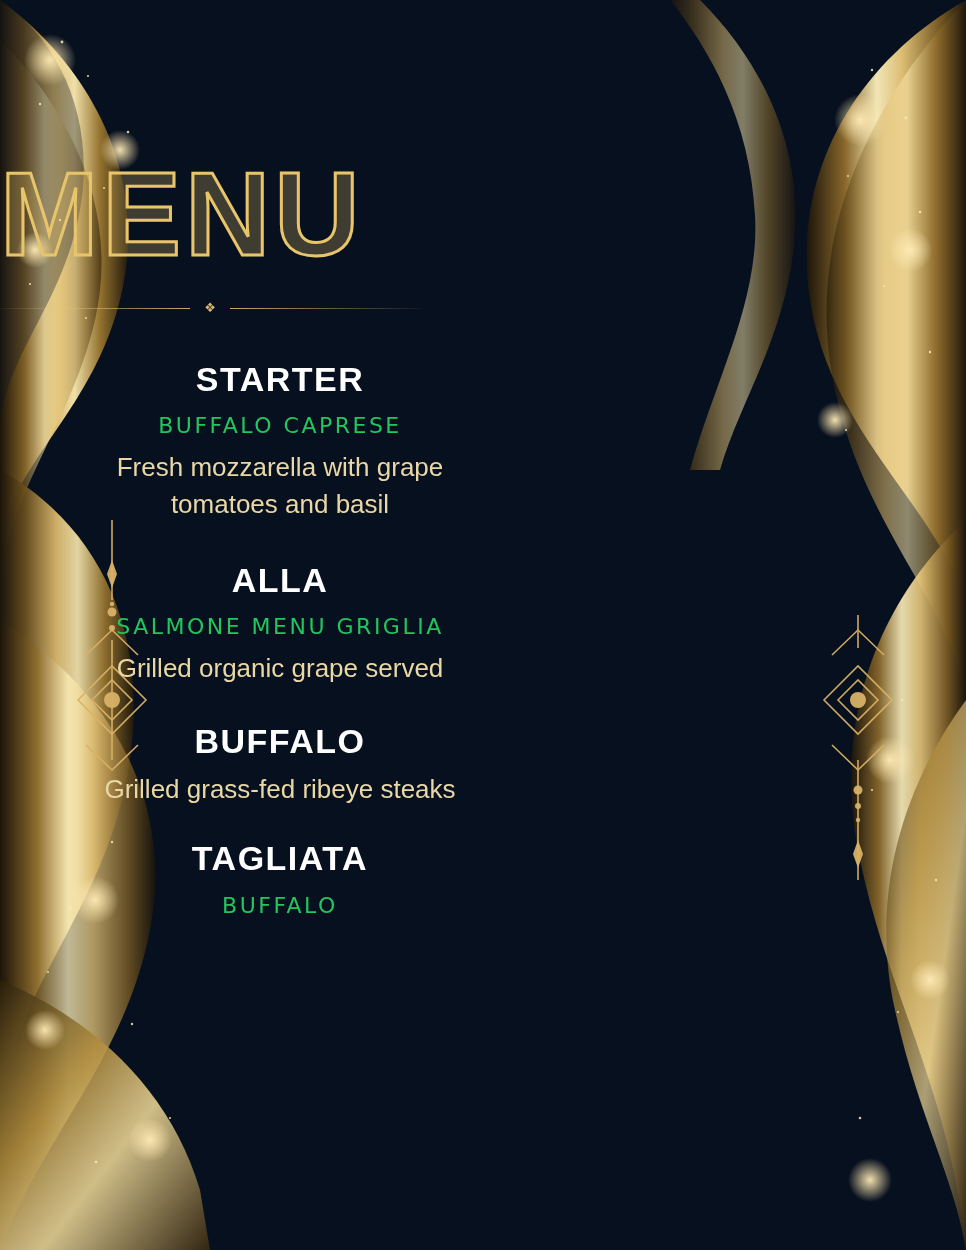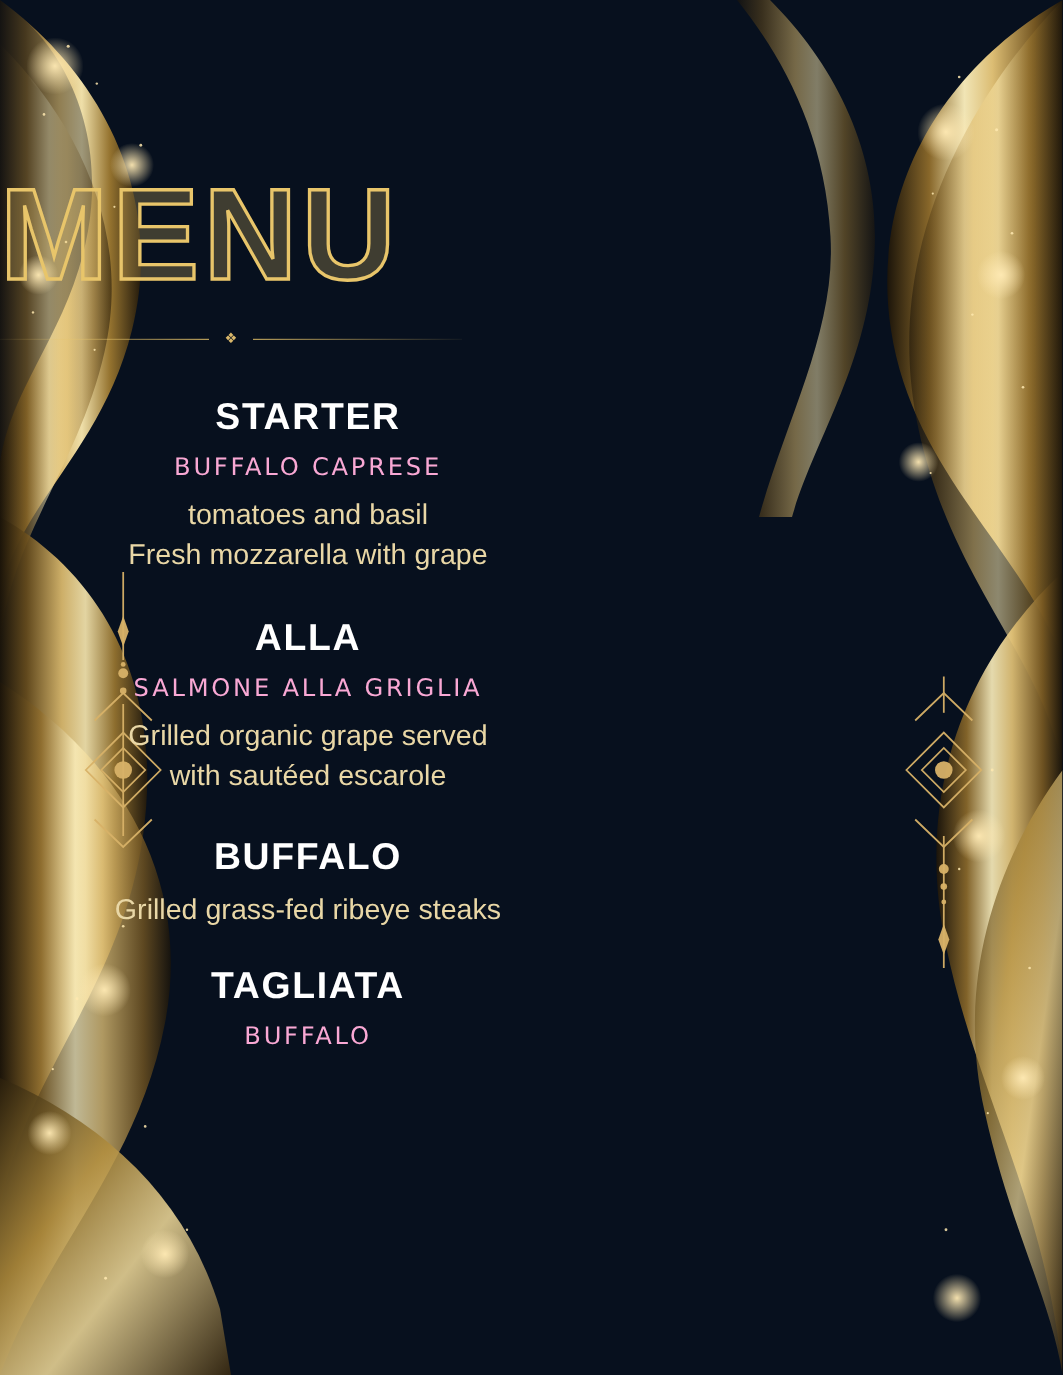--- a/index.html
+++ b/index.html
@@ -98,21 +98,21 @@
 
   .section-title {
     color: #ffffff;
     font-weight: bold;
     font-size: 34px;
     letter-spacing: 1.5px;
     line-height: 1.1;
   }
   .dish-name {
     margin-top: 16px;
-    color: #f9a8d4;
+    color: #22c55e;
     font-size: 22px;
     letter-spacing: 2.5px;
     line-height: 1.1;
     font-family: "DejaVu Sans", sans-serif;
     font-weight: 400;
   }
   .dish-desc {
     margin-top: 10px;
     color: #e9d7a6;
     font-size: 26px;
@@ -259,33 +259,32 @@
       <div class="gem">❖</div>
       <div class="line line-r"></div>
     </div>
 
     <div class="sections">
 
       <div class="section">
         <div class="section-title">STARTER</div>
         <div class="dish-name">BUFFALO CAPRESE</div>
         <div class="dish-desc">
+          <div>Fresh mozzarella with grape</div>
           <div>tomatoes and basil</div>
-          <div>Fresh mozzarella with grape</div>
         </div>
       </div>
 
       <div class="sp-1"></div>
 
       <div class="section">
         <div class="section-title">ALLA</div>
-        <div class="dish-name">SALMONE ALLA GRIGLIA</div>
+        <div class="dish-name">SALMONE MENU GRIGLIA</div>
         <div class="dish-desc">
           <div>Grilled organic grape served</div>
-          <div>with sautéed escarole</div>
         </div>
       </div>
 
       <div class="sp-2"></div>
 
       <div class="section">
         <div class="section-title">BUFFALO</div>
         <div class="dish-desc sp-3-top">
           <div>Grilled grass-fed ribeye steaks</div>
         </div>

